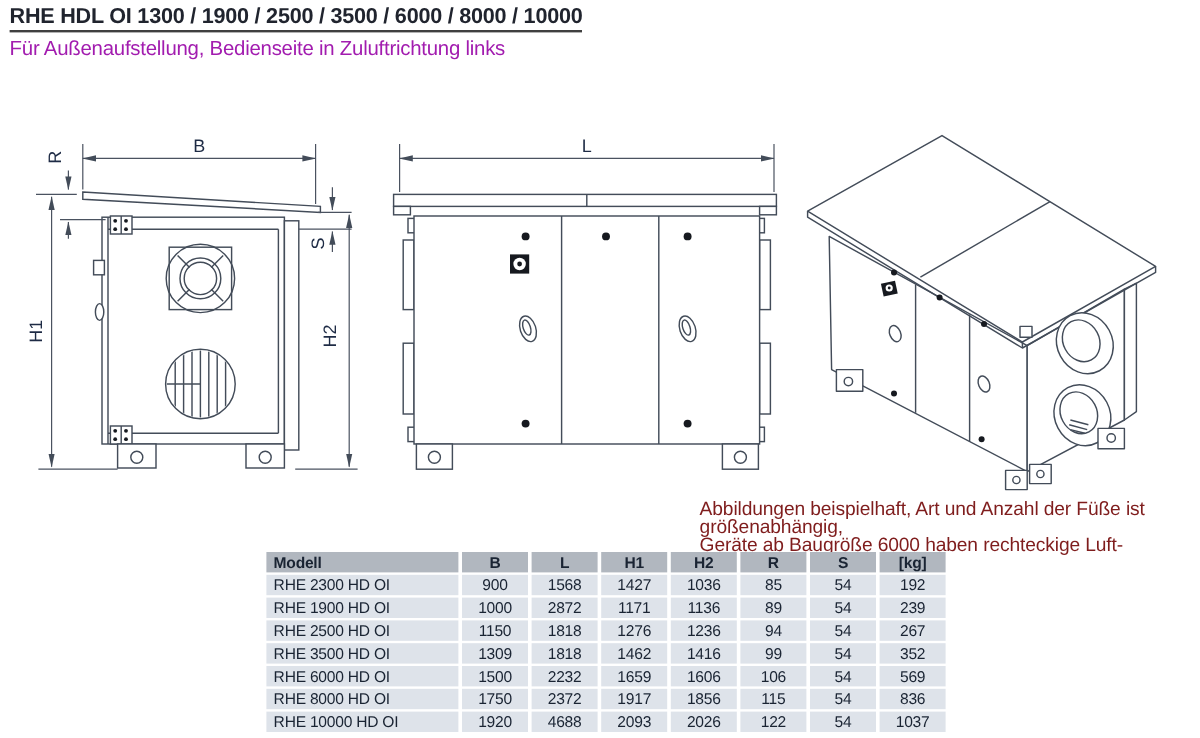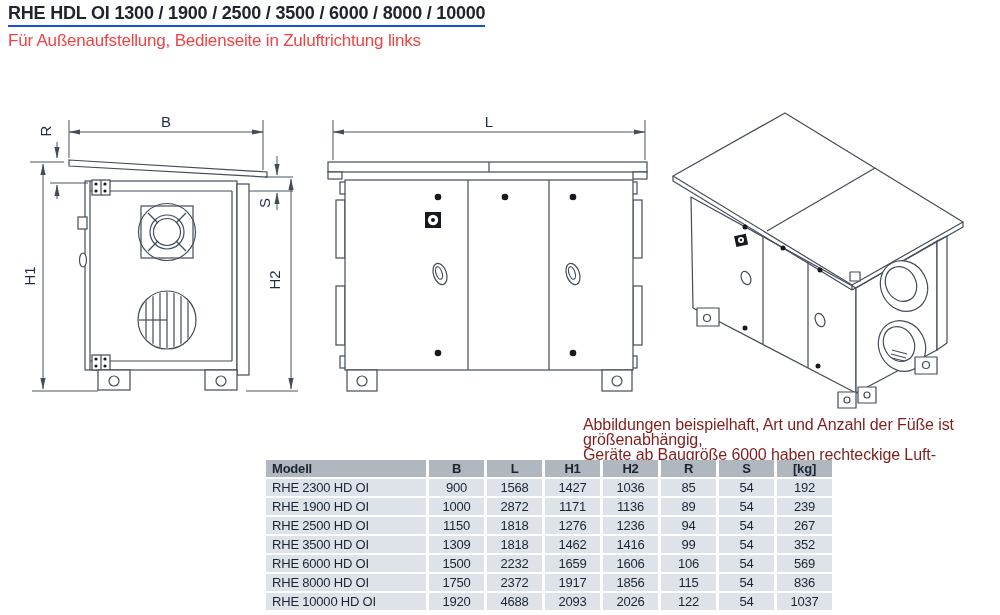--- a/index.html
+++ b/index.html
@@ -1,28 +1,28 @@
 <!DOCTYPE html>
 <html><head>
 <meta charset="utf-8">
 <style>
   html,body{margin:0;padding:0;background:#ffffff;}
   .page{position:relative;width:1000px;height:615px;background:#fff;overflow:hidden;
         font-family:"Liberation Sans","DejaVu Sans",sans-serif;}
   .title{position:absolute;left:8px;top:3px;font-size:18px;font-weight:bold;
-         letter-spacing:-0.2px;color:#20242e;border-bottom:2px solid #1d4ed8;
+         letter-spacing:-0.2px;color:#20242e;border-bottom:2px solid #404040;
          padding-bottom:1px;white-space:nowrap;}
-  .subtitle{position:absolute;left:8px;top:31px;font-size:17px;color:#ef4444;
+  .subtitle{position:absolute;left:8px;top:31px;font-size:17px;color:#a21caf;
             letter-spacing:-0.2px;white-space:nowrap;}
   .dwg{position:absolute;}
   .note{position:absolute;left:583px;top:417px;font-size:16px;color:#7f1d1d;
         line-height:15px;letter-spacing:-0.1px;}
   .dim-table{position:absolute;left:222px;top:460px;display:grid;
              grid-template-columns:160px repeat(7,55px);gap:2px 3px;
-             grid-auto-rows:17px;background:#fff;margin-left:44px;}
+             grid-auto-rows:17px;background:#fff;}
   .tr{display:contents;}
   .cell{font-size:13px;line-height:17px;text-align:center;color:#1a2433;
         letter-spacing:-0.2px;overflow:hidden;white-space:nowrap;}
   .cell.first{text-align:left;padding-left:6px;}
   .th{background:#b1b7bf;font-weight:bold;}
   .td{background:#dee3ea;}
   .dimlbl{font-size:15px;fill:#1e2b45;}
 </style>
 </head>
 <body>

